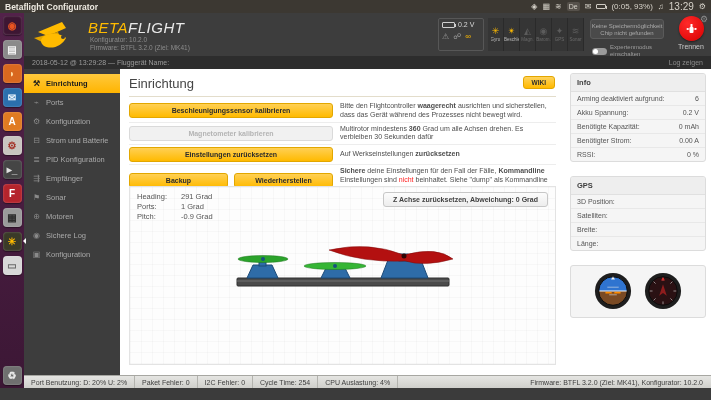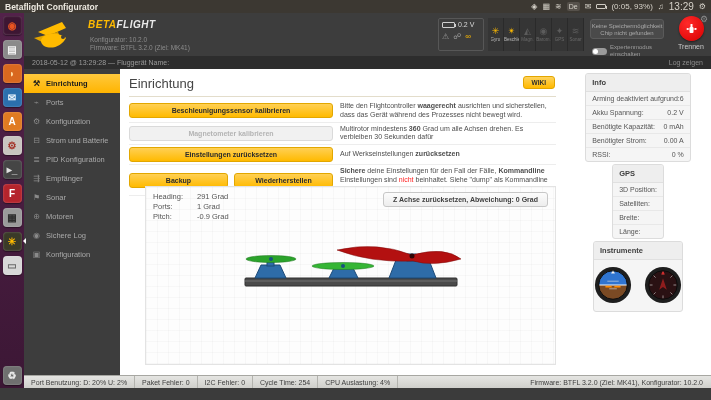--- a/index.html
+++ b/index.html
@@ -32,22 +32,22 @@
   .launcher-item.active:after { content:""; position:absolute; right:-4px; top:6px;
     border:3px solid transparent; border-right-color:#fff; }
   .launcher-item.pin-bottom { margin-top:auto; }
 
   
   .app { position:absolute; left:24px; top:13px; right:0; bottom:0; background:#fff; }
 
   
   .app-header { position:absolute; top:0; left:0; right:0; height:43px; background:#3d3d3d; }
   .logo { position:absolute; left:8px; top:5px; }
-  .brand-line { position:absolute; left:64px; top:6px; font-style:italic; font-weight:bold;
-    font-size:10px; letter-spacing:0.5px; }
+  .brand-line { position:absolute; left:64px; top:6px; font-style:italic; font-weight:normal;
+    font-size:15px; letter-spacing:0.5px; }
   .brand-a { color:#ffbb00; } .brand-b { color:#e9e9e9; }
   .ver-line { position:absolute; left:66px; font-size:6.5px; color:#8c8c8c; }
   .ver-1 { top:23px; } .ver-2 { top:31px; }
 
   .hx-battery { position:absolute; left:414px; top:5px; width:46px; height:33px;
     border:1px solid #575757; border-radius:2px; padding:2px 3px; }
   .hx-batt-row { display:flex; align-items:center; gap:3px; color:#d8d8d8; font-size:7px; }
   .mini-batt { display:inline-block; width:13px; height:6px; border:1px solid #cfcfcf; border-radius:1px; position:relative; }
   .mini-batt:after { content:""; position:absolute; right:-2px; top:1px; width:1.5px; height:3px; background:#cfcfcf; }
   .hx-icon-row { display:flex; gap:4px; margin-top:4px; font-size:8px; color:#9a9a9a; }
@@ -99,30 +99,30 @@
   .row-buttons { width:204px; flex:0 0 auto; display:flex; gap:6px; }
   .bf-btn { flex:1; background:linear-gradient(#ffd055,#ffba00); border:1px solid #e2a700;
     border-radius:3px; font-size:7px; font-weight:bold; color:#2c2c2c; text-align:center; padding:3px 2px; }
   .bf-btn.disabled { background:#f1f1f1; border-color:#dadada; color:#b4b4b4; }
   .row-note { font-size:7px; color:#4e4e4e; line-height:1.25; }
   .row-note .b { font-weight:bold; }
 
   .model-box { position:absolute; left:9px; right:9px; top:117px; bottom:10px;
     border:1px solid #e3e3e3; background-color:#fdfdfd;
     background-image:repeating-linear-gradient(0deg, rgba(0,0,0,0.025) 0 1px, transparent 1px 11px),
-                     repeating-linear-gradient(90deg, rgba(0,0,0,0.025) 0 1px, transparent 1px 11px);margin-left:16px; }
+                     repeating-linear-gradient(90deg, rgba(0,0,0,0.025) 0 1px, transparent 1px 11px); }
   .att-block { position:absolute; left:7px; top:5px; font-size:7.5px; color:#555; }
   .att-row { display:flex; line-height:1.35; }
   .att-label { width:44px; }
   .zaxis-btn { position:absolute; right:7px; top:5px; background:linear-gradient(#fcfcfc,#ededed);
     border:1px solid #c7c7c7; border-radius:3px; font-size:7px; font-weight:bold; color:#3f3f3f; padding:3px 9px; }
   .drone { position:absolute; left:50%; top:47%; transform:translate(-50%,-50%); }
 
   
-  .right-col { position:absolute; left:546px; top:60px; width:136px; display:flex; flex-direction:column; gap:2px;align-items:center; }
+  .right-col { position:absolute; left:546px; top:60px; width:136px; display:flex; flex-direction:column; gap:14px; }
   .panel { background:#f5f5f5; border:1px solid #dcdcdc; border-radius:3px; overflow:hidden; }
   .panel-header { font-size:7.5px; font-weight:bold; color:#3e3e3e; padding:4px 6px;
     background:#eeeeee; border-bottom:1px solid #e0e0e0; }
   .panel-row { display:flex; justify-content:space-between; font-size:7px; color:#555;
     padding:3px 6px; border-bottom:1px solid #e8e8e8; min-height:13px; }
   .panel-row:last-child { border-bottom:none; }
   .instruments-body { display:flex; justify-content:center; align-items:center; gap:12px; padding:6px 0 7px 0; }
 
   
   .app-statusbar { position:absolute; left:0; right:0; bottom:0; height:13px;
@@ -426,21 +426,20 @@
     <span class="pr-label">Breite:</span>
     <span class="pr-value"></span>
   </div>
             <div class="panel-row">
     <span class="pr-label">Länge:</span>
     <span class="pr-value"></span>
   </div>
           </div>
       </div>
       <div class="panel">
-        <div class="panel-header">Instrumente</div>
         <div class="instruments-body">
           <svg width="38" height="38" viewBox="0 0 40 40">
             <circle cx="20" cy="20" r="19" fill="#1e1e1e"></circle>
             <clipPath id="attclip">
                 <circle cx="20" cy="20" r="15"></circle>
               </clipPath>
             <g clip-path="url(#attclip)">
               <rect x="5" y="5" width="30" height="15" fill="#2f74d0"></rect>
               <rect x="5" y="20" width="30" height="15" fill="#7a4a24"></rect>
               <line x1="5" y1="20" x2="35" y2="20" stroke="#fff" stroke-width="1"></line>

